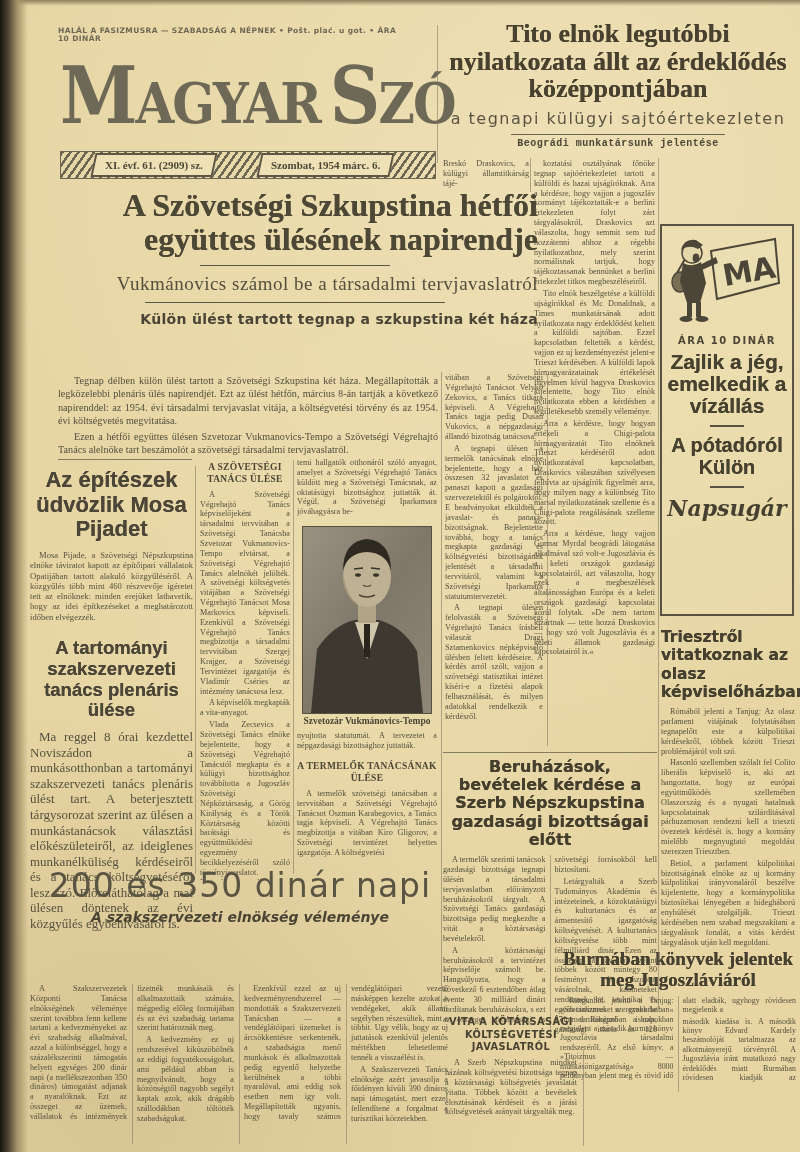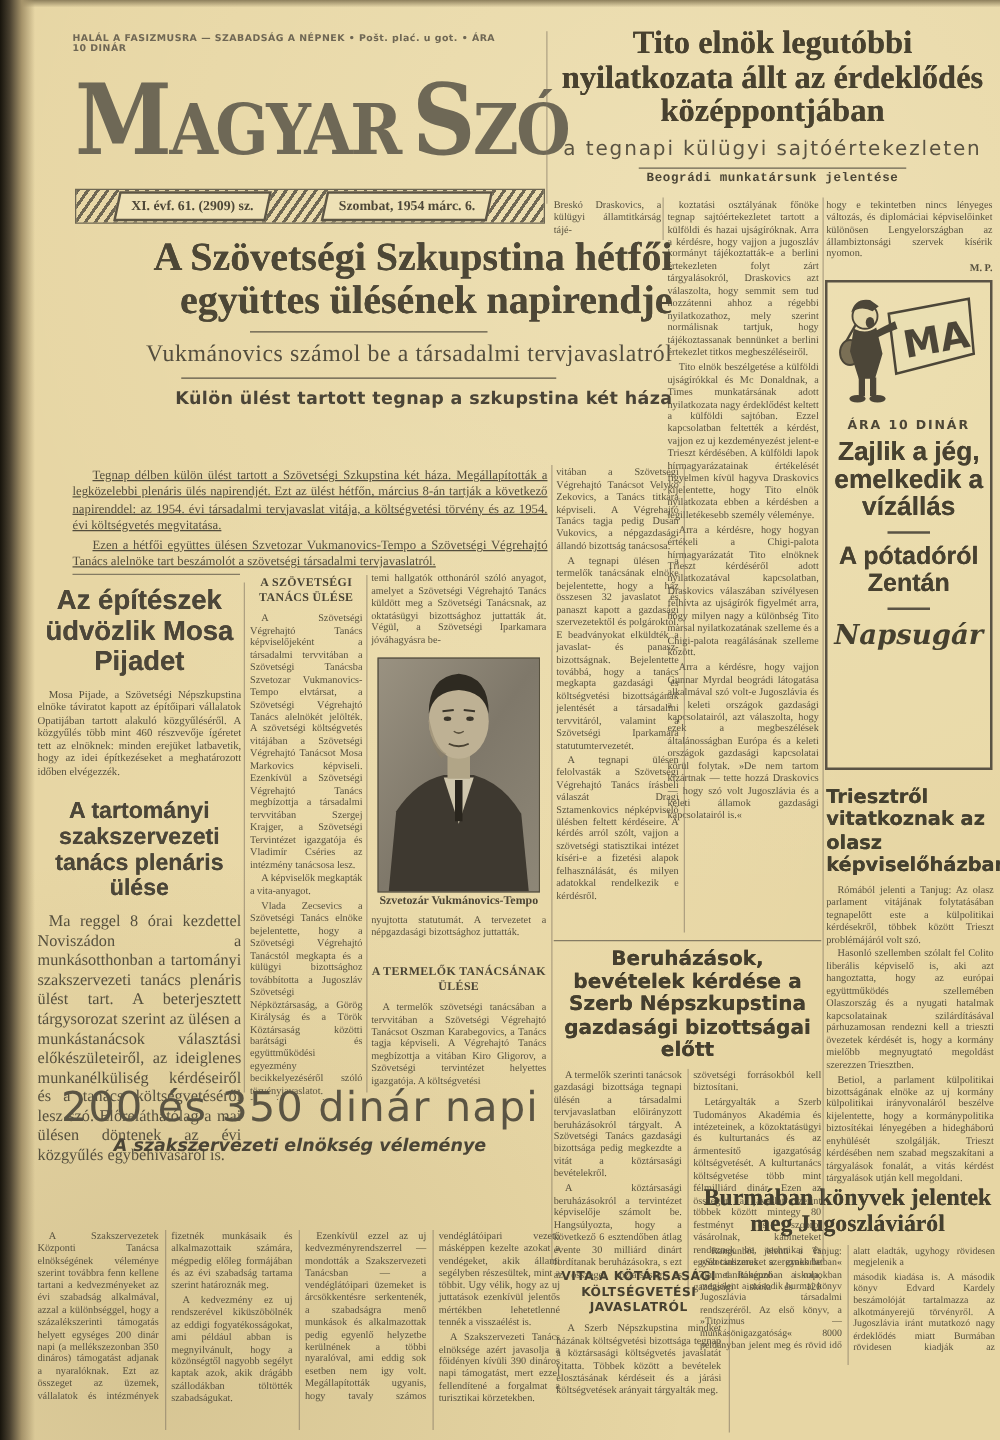--- a/index.html
+++ b/index.html
@@ -48,21 +48,21 @@
 
   .main-hl{left:52px;top:188px;width:486px;text-align:right;}
   .main-h1{font:bold 32px/1.07 "Liberation Serif",serif;color:#4d4736;text-shadow:0 0 .5px #4d4736;}
   .main-rule1{width:190px;margin:9px auto 7px;border-top:1.5px solid #5c5546;}
   .main-deck{font:19px/1.15 "Liberation Serif",serif;letter-spacing:.5px;color:#544e3e;}
   .main-rule2{width:300px;margin:7px auto 8px;border-top:1.5px solid #5c5546;}
   .main-cross{font:bold 14px/1.2 "DejaVu Sans",sans-serif;color:#4a4436;letter-spacing:.3px;}
 
   .intro{left:58px;top:374px;width:380px;font:10.2px/1.3 "Liberation Serif",serif;
     text-align:justify;color:#544e3d;}
-  .intro p{margin:0 0 3px;text-indent:16px;text-decoration:underline;}
+  .intro p{margin:0 0 3px;text-indent:16px;}
 
   .colhead{font:bold 9.5px/1.25 "Liberation Serif",serif;text-align:center;color:#4b4535;
     letter-spacing:.3px;margin:0 0 4px;}
   .sideh1{font:bold 22px/1.12 "Liberation Sans",sans-serif;text-align:center;color:#4c4638;
     text-shadow:0 0 .4px #4c4638;margin-bottom:8px;}
   .sideh2{font:bold 18.5px/1.12 "Liberation Sans",sans-serif;text-align:center;color:#4c4638;
     text-shadow:0 0 .4px #4c4638;margin:14px 0 8px;}
 
   .photo-frame{width:128px;margin:4px auto 2px;border:1px solid #57513f;background:#8a8374;
     line-height:0;}
@@ -123,24 +123,20 @@
     <div class="tito-byline">Beográdi munkatársunk jelentése</div>
   </div>
   <div class="abs bodytext lead-cap" style="left:443px;top:159px;width:86px;height:32px;">
     <p>Breskó Draskovics, a külügyi államtitkárság tájé-</p>
   </div>
   <div class="abs bodytext" style="left:534px;top:159px;width:121px;height:594px;">
     <p>koztatási osztályának főnöke tegnap sajtóértekezletet tartott a külföldi és hazai ujságíróknak. Arra a kérdésre, hogy vajjon a jugoszláv kormányt tájékoztatták-e a berlini értekezleten folyt zárt tárgyalásokról, Draskovics azt válaszolta, hogy semmit sem tud hozzátenni ahhoz a régebbi nyilatkozathoz, mely szerint normálisnak tartjuk, hogy tájékoztassanak bennünket a berlini értekezlet titkos megbeszéléseiről.</p>
     <p>Tito elnök beszélgetése a külföldi ujságírókkal és Mc Donaldnak, a Times munkatársának adott nyilatkozata nagy érdeklődést keltett a külföldi sajtóban. Ezzel kapcsolatban feltették a kérdést, vajjon ez uj kezdeményezést jelent-e Trieszt kérdésében. A külföldi lapok hírmagyarázatainak értékelését figyelmen kívül hagyva Draskovics kijelentette, hogy Tito elnök nyilatkozata ebben a kérdésben a legilletékesebb személy véleménye.</p>
     <p>Arra a kérdésre, hogy hogyan értékeli a Chigi-palota hírmagyarázatát Tito elnöknek Trieszt kérdéséről adott nyilatkozatával kapcsolatban, Draskovics válaszában szívélyesen felhívta az ujságírók figyelmét arra, hogy milyen nagy a különbség Tito marsal nyilatkozatának szelleme és a Chigi-palota reagálásának szelleme között.</p>
     <p>Arra a kérdésre, hogy vajjon Gunnar Myrdal beográdi látogatása alkalmával szó volt-e Jugoszlávia és a keleti országok gazdasági kapcsolatairól, azt válaszolta, hogy ezek a megbeszélések általánosságban Európa és a keleti országok gazdasági kapcsolatai körül folytak. »De nem tartom kizártnak — tette hozzá Draskovics — hogy szó volt Jugoszlávia és a keleti államok gazdasági kapcsolatairól is.«</p>
-  </div>
-  <div class="abs bodytext" style="left:661px;top:159px;width:133px;height:62px;">
-    <p style="text-indent:0;">hogy e tekintetben nincs lényeges változás, és diplomáciai képviselőinket különösen Lengyelországban az állambiztonsági szervek kísérik nyomon.</p>
-    <p class="sign">M. P.</p>
   </div>
 
   <div class="abs main-hl">
     <div class="main-h1">A Szövetségi Szkupstina hétfői együttes ülésének napirendje</div>
     <div class="main-rule1"></div>
     <div class="main-deck">Vukmánovics számol be a társadalmi tervjavaslatról</div>
     <div class="main-rule2"></div>
     <div class="main-cross">Külön ülést tartott tegnap a szkupstina két háza</div>
   </div>
   <div class="abs intro">
@@ -194,21 +190,21 @@
         <path d="M51 42 L60 41 M68 41 L77 42" stroke="#3a352a" stroke-width="1.6" fill="none"></path>
         <path d="M60 58 Q64 61 68 58" stroke="#59503d" stroke-width="1.2" fill="none"></path>
         <path d="M56 68 Q64 72 72 68" stroke="#4a4232" stroke-width="1.5" fill="none"></path>
         <path d="M40 46 Q44 70 54 76 L50 80 Q40 68 40 46 Z" fill="#8b8068" opacity=".5"></path>
       </svg>
     </div>
     <div class="caption" style="width:130px;margin:2px auto 4px;">Szvetozár Vukmánovics-Tempo</div>
     <div class="bodytext lead-cap">
       <p>nyujtotta statutumát. A tervezetet a népgazdasági bizottsághoz juttatták.</p>
     </div>
-    <div class="colhead" style="margin-top:20px;">A TERMELŐK TANÁCSÁNAK ÜLÉSE</div>
+    <div class="colhead" style="margin-top:8px;">A TERMELŐK TANÁCSÁNAK ÜLÉSE</div>
     <div class="bodytext" style="height:86px;">
       <p>A termelők szövetségi tanácsában a tervvitában a Szövetségi Végrehajtó Tanácsot Oszman Karabegovics, a Tanács tagja képviseli. A Végrehajtó Tanács megbízottja a vitában Kiro Gligorov, a Szövetségi tervintézet helyettes igazgatója. A költségvetési</p>
     </div>
   </div>
 
   <div class="abs bodytext lead-cap" style="left:445px;top:373px;width:98px;height:376px;">
     <p>vitában a Szövetségi Végrehajtó Tanácsot Velyko Zekovics, a Tanács titkára képviseli. A Végrehajtó Tanács tagja pedig Dusan Vukovics, a népgazdasági állandó bizottság tanácsosa.</p>
     <p style="text-indent:9px;">A tegnapi ülésen a termelők tanácsának elnöke bejelentette, hogy a ház összesen 32 javaslatot és panaszt kapott a gazdasági szervezetektől és polgároktól. E beadványokat elküldték a javaslat- és panasz-bizottságnak. Bejelentette továbbá, hogy a tanács megkapta gazdasági és költségvetési bizottságának jelentését a társadalmi tervvitáról, valamint a Szövetségi Iparkamara statutumtervezetét.</p>
     <p style="text-indent:9px;">A tegnapi ülésen felolvasták a Szövetségi Végrehajtó Tanács írásbeli válaszát Dragi Sztamenkovics népképviselő ülésben feltett kérdéseire. A kérdés arról szólt, vajjon a szövetségi statisztikai intézet kíséri-e a fizetési alapok felhasználását, és milyen adatokkal rendelkezik e kérdésről.</p>
   </div>
@@ -261,21 +257,21 @@
       <path d="M12 32 Q22 37 30 31 L35 52 L29 72 L16 72 L9 50 Z" fill="#4c4638"></path>
       <path d="M29 34 Q38 29 45 26 L47 32 Q39 35 31 39 Z" fill="#4c4638"></path>
       <rect x="16" y="71" width="5" height="15" fill="#4c4638"></rect>
       <rect x="25" y="71" width="5" height="15" fill="#4c4638"></rect>
       <ellipse cx="15" cy="88" rx="6.5" ry="3" fill="#4c4638"></ellipse>
       <ellipse cx="31" cy="88" rx="6.5" ry="3" fill="#4c4638"></ellipse>
     </svg>
     <div class="ara">ÁRA 10 DINÁR</div>
     <div class="zajlik">Zajlik a jég, emelkedik a vízállás</div>
     <div class="minirule"></div>
-    <div class="potado">A pótadóról Zentán</div>
+    <div class="potado">A pótadóról Külön</div>
     <div class="minirule"></div>
     <div class="napsugar">Napsugár</div>
   </div>
 
   <div class="abs" style="left:661px;top:628px;width:134px;">
     <div class="trieszt-h">Triesztről vitatkoznak az olasz képviselőházban</div>
     <div class="bodytext" style="height:300px;">
       <p>Rómából jelenti a Tanjug: Az olasz parlament vitájának folytatásában tegnapelőtt este a külpolitikai kérdésekről, többek között Trieszt problémájáról volt szó.</p>
       <p>Hasonló szellemben szólalt fel Colito liberális képviselő is, aki azt hangoztatta, hogy az európai együttműködés szellemében Olaszország és a nyugati hatalmak kapcsolatainak szilárdításával párhuzamosan rendezni kell a trieszti övezetek kérdését is, hogy a kormány mielőbb megnyugtató megoldást szerezzen Triesztben.</p>
       <p>Betiol, a parlament külpolitikai bizottságának elnöke az uj kormány külpolitikai irányvonaláról beszélve kijelentette, hogy a kormánypolitika biztosítékai lényegében a hidegháború enyhülését szolgálják. Trieszt kérdésében nem szabad megszakítani a tárgyalások fonalát, a vitás kérdést tárgyalások utján kell megoldani.</p>

